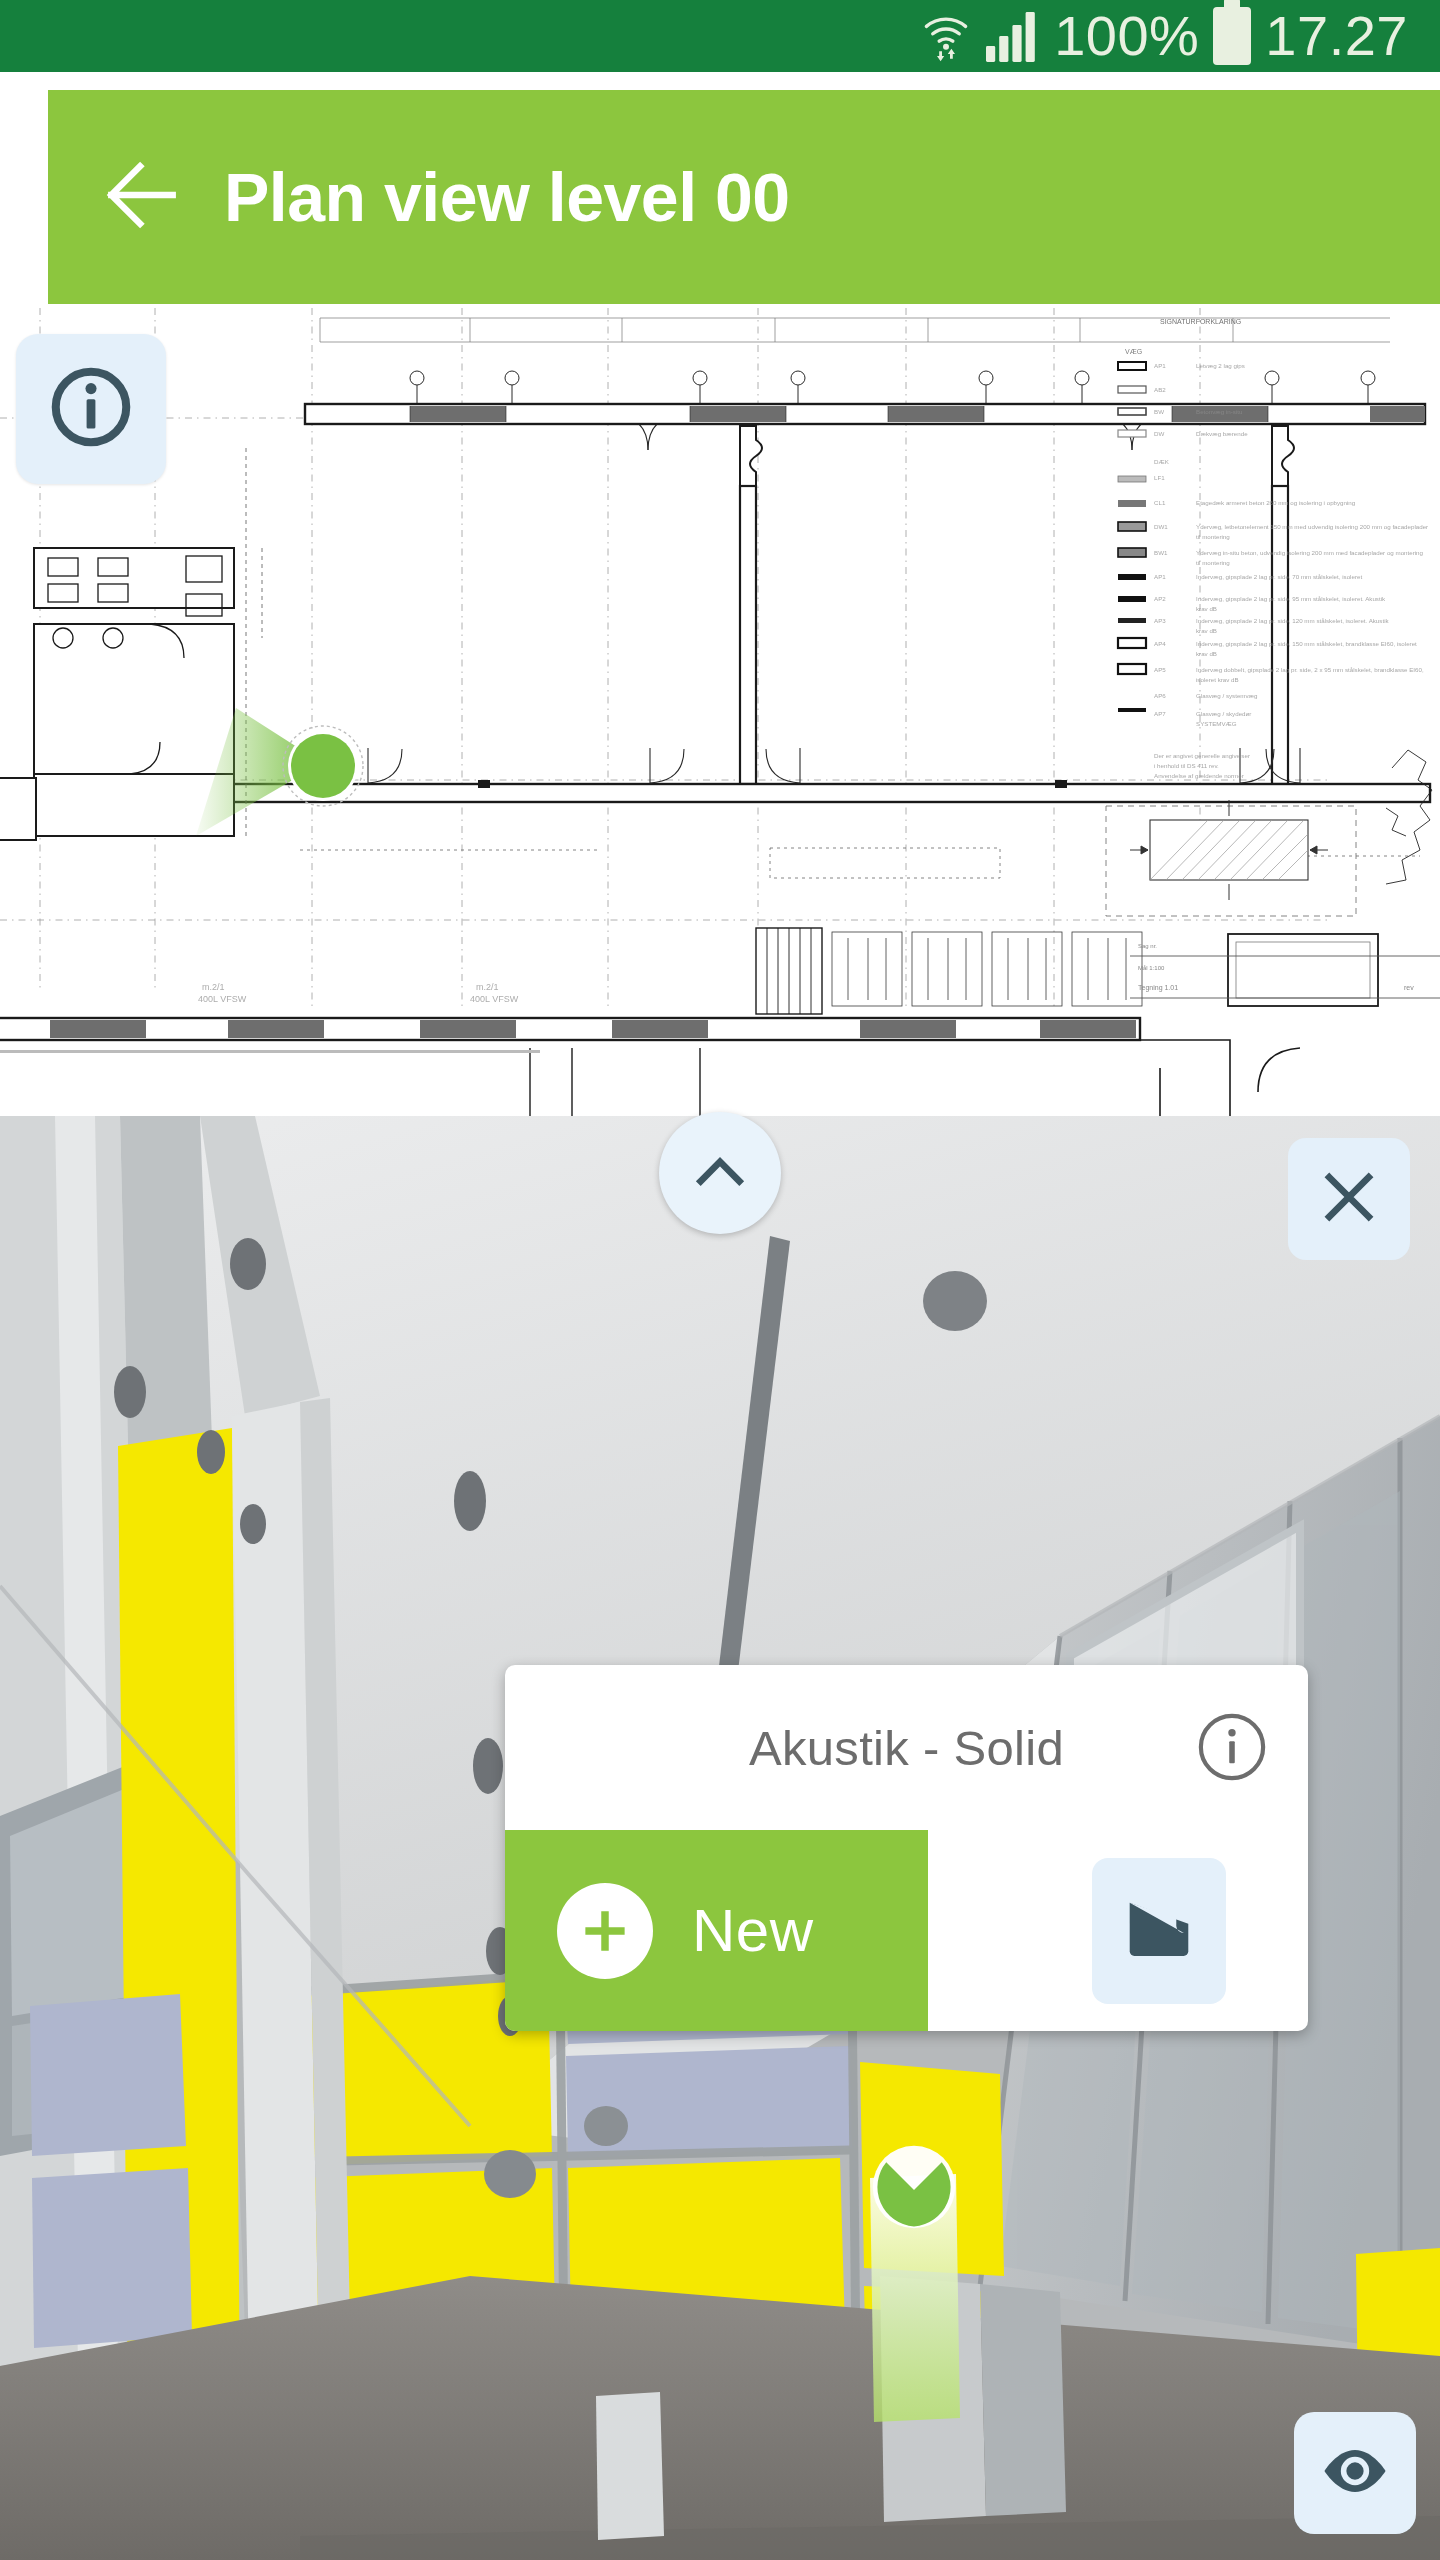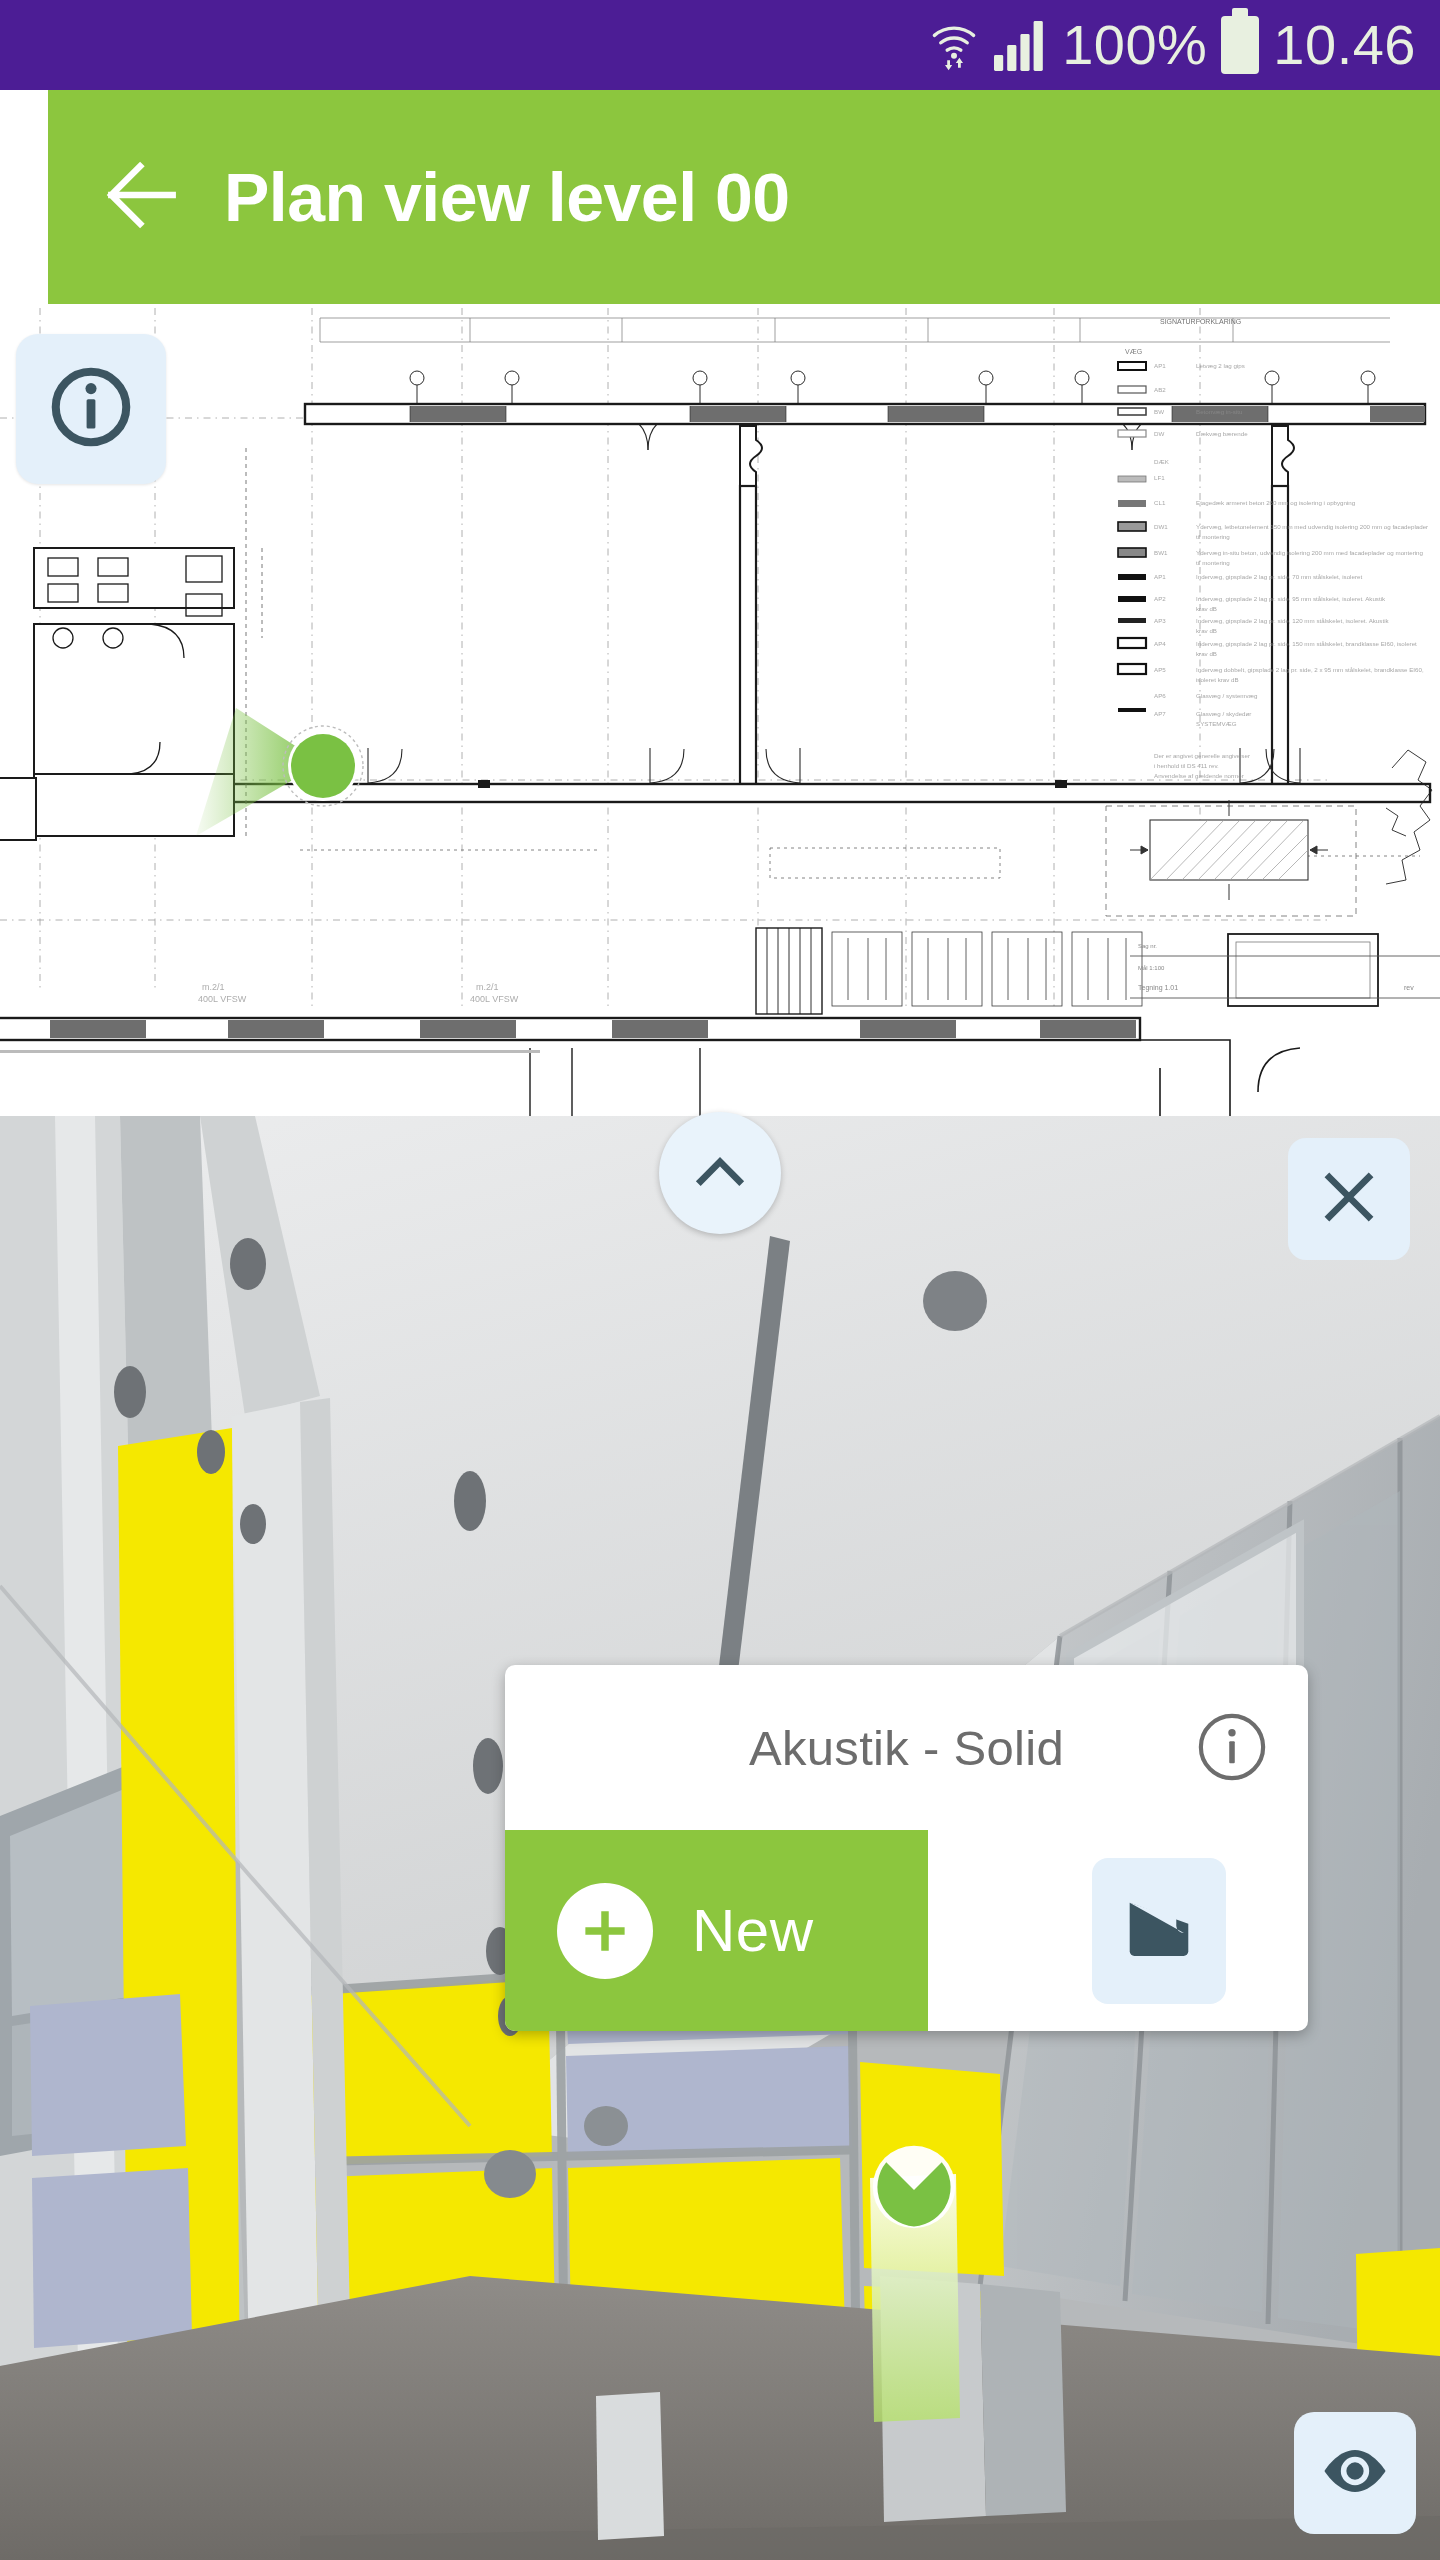--- a/index.html
+++ b/index.html
@@ -3,23 +3,23 @@
 <meta charset="utf-8">
 <style>
   * { margin:0; padding:0; box-sizing:border-box; }
   html,body { width:1440px; height:2560px; overflow:hidden; background:#fff;
     font-family:"Liberation Sans", sans-serif; }
 
   #app { position:relative; width:1440px; height:2560px; overflow:hidden; }
 
   
   .statusbar{
-    position:absolute; left:0; top:0; width:1440px; height:90px;
-    background:#4c1d95; display:flex; align-items:center; justify-content:flex-end;
-    padding-right:24px; gap:14px;
+    position:absolute; left:0; top:0; width:1440px; height:72px;
+    background:#15803d; display:flex; align-items:center; justify-content:flex-end;
+    padding-right:32px; gap:14px;
   }
   .sb-ico{ display:flex; align-items:center; }
   .sb-text{ color:#E8F0E0; font-size:56px; font-weight:400; letter-spacing:0.5px;
     line-height:1; font-family:"Liberation Sans", sans-serif; }
   .sb-battery{ width:38px; height:58px; border-radius:4px; background:#E8F0E0;
     position:relative; }
   .sb-battery:before{ content:""; position:absolute; top:-8px; left:11px; width:16px;
     height:8px; background:#E8F0E0; border-radius:2px 2px 0 0; }
 
   
@@ -129,21 +129,21 @@
         <g fill="#E8F0E0">
           <rect x="1" y="18" width="4.6" height="8" rx="0.7"></rect>
           <rect x="7.6" y="13" width="4.6" height="13" rx="0.7"></rect>
           <rect x="14.2" y="7.5" width="4.6" height="18.5" rx="0.7"></rect>
           <rect x="20.8" y="1" width="4.6" height="25" rx="0.7"></rect>
         </g>
       </svg>
     </span>
     <span class="sb-text">100%</span>
     <span class="sb-battery"></span>
-    <span class="sb-text">10.46</span>
+    <span class="sb-text">17.27</span>
   </div>
 
   <div class="appbar">
     <div class="back-btn">
       <span>
         <svg width="92" height="92" viewBox="0 0 24 24">
           <path d="M20 12H4M4 12l7.5-7.5M4 12l7.5 7.5" fill="none" stroke="#ffffff" stroke-width="1.7" stroke-linecap="square" stroke-linejoin="miter"></path>
         </svg>
       </span>
     </div>

